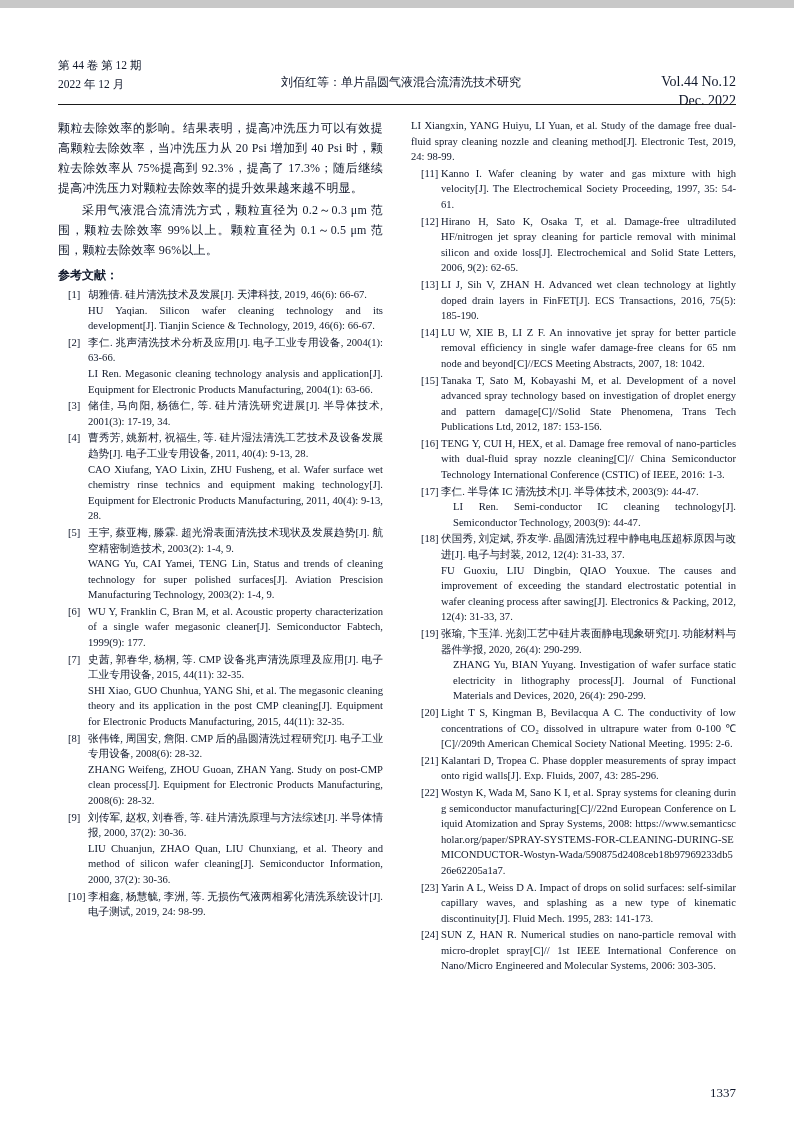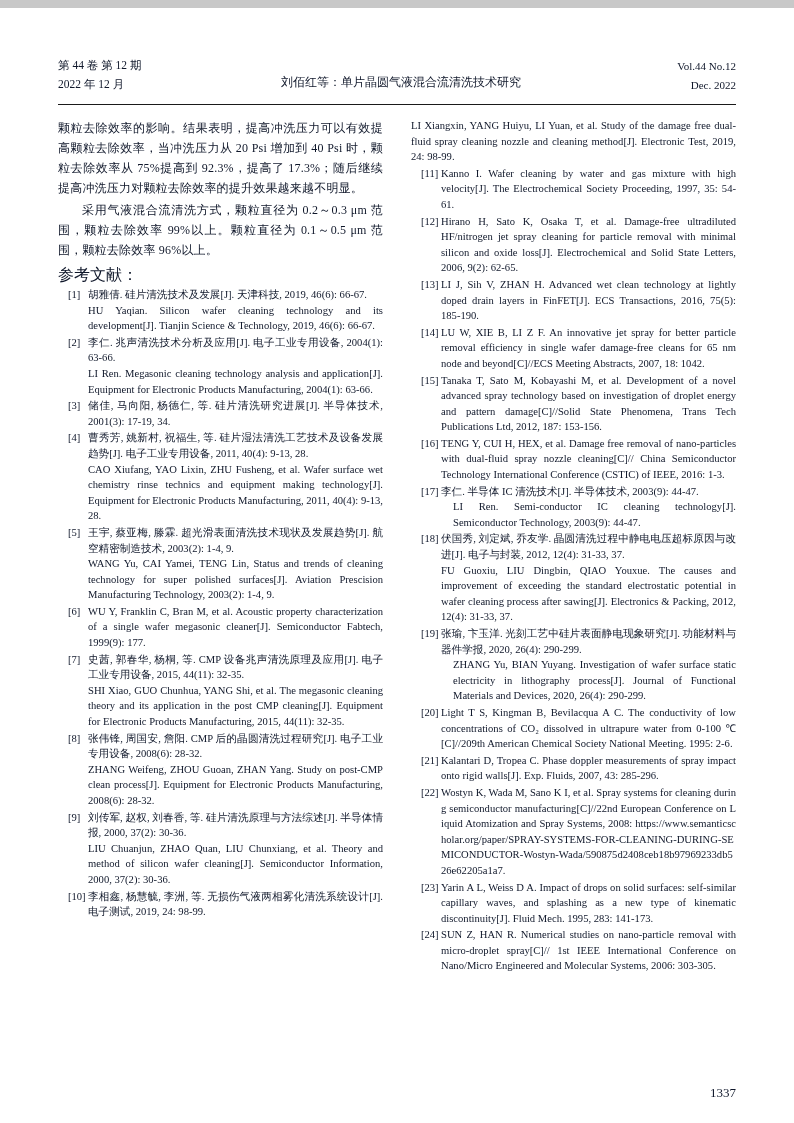--- a/index.html
+++ b/index.html
@@ -45,23 +45,23 @@
     left: 8px;
     right: 0;
     top: 18px;
     text-align: center;
     font-size: 12px;
     font-family: "Liberation Serif", serif;
   }
   .hdr-right {
     position: absolute;
     right: 0;
-    top: 1px;
+    top: 16px;
     text-align: right;
-    font-size: 11px;
+    font-size: 14px;
     line-height: 19px;
     font-family: "Liberation Serif", serif;
   }
   .columns {
     position: absolute;
     left: 58px;
     right: 58px;
     top: 110px;
     bottom: 58px;
   }
@@ -79,22 +79,22 @@
   .para {
     text-indent: 2em;
     margin: 0 0 2px 0;
     font-size: 12px;
     line-height: 20px;
     letter-spacing: 0.2px;
   }
   .para.first { text-indent: 0; }
 
   .sec-title {
-    font-size: 16px;
-    font-weight: normal;
+    font-size: 12px;
+    font-weight: bold;
     margin: 6px 0 3px 0;
     line-height: 18px;
   }
 
   .ref {
     position: relative;
     padding-left: 30px;
     margin-bottom: 1px;
     font-size: 10.6px;
     line-height: 15.6px;

